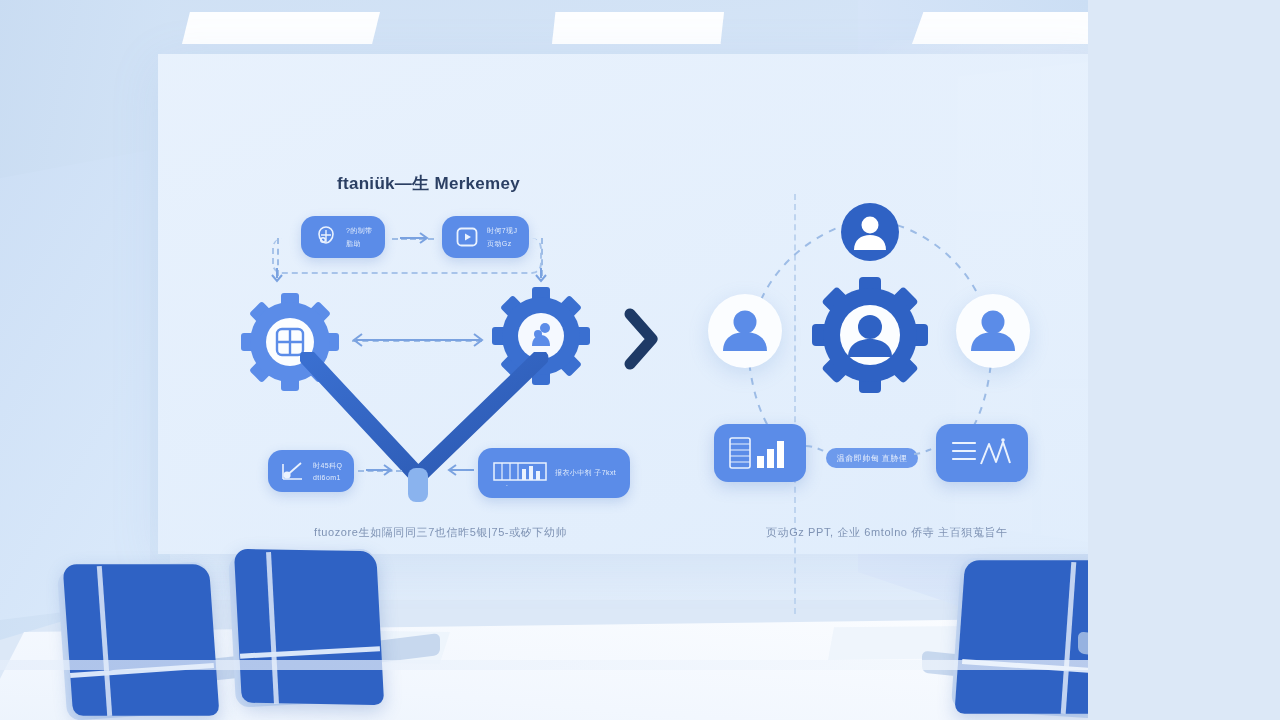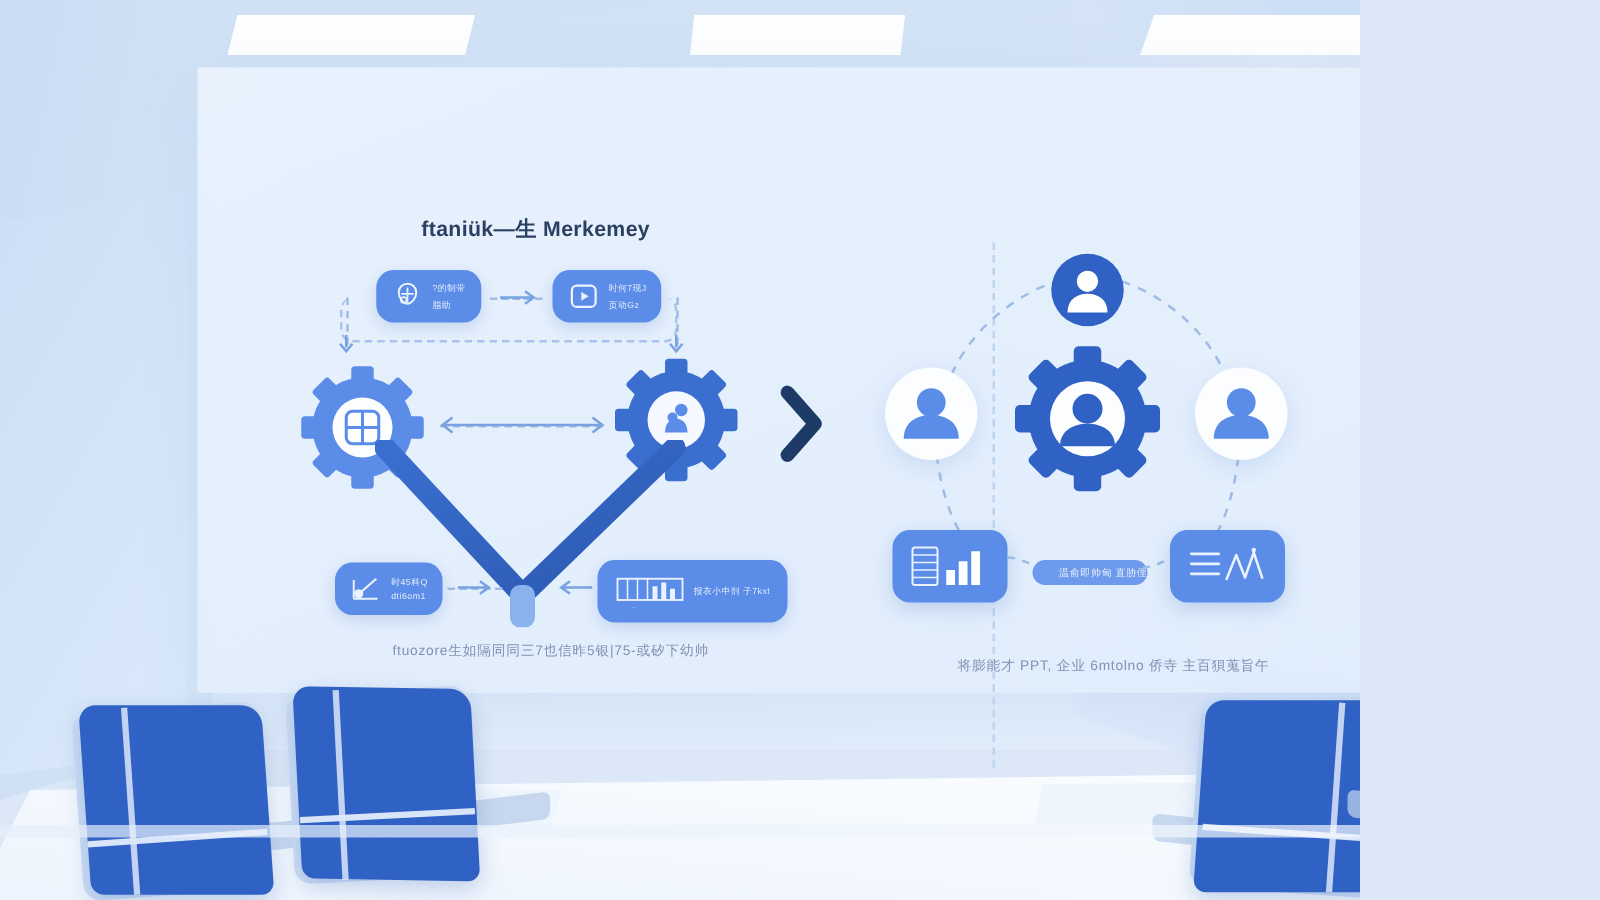--- a/index.html
+++ b/index.html
@@ -84,21 +84,21 @@
   .chip .glyph { width:26px; height:26px; flex:0 0 26px; position:relative; }
   .chip .txt { display:flex; flex-direction:column; gap:3px; }
   .chip .txt span { font-size:7px; color:#e3edfc; letter-spacing:.4px;
     filter:blur(.35px); white-space:nowrap; }
 
   .card { position:absolute; background:#5b8ce8; border-radius:14px;
     display:flex; align-items:center; justify-content:center; gap:9px;
     box-shadow:0 5px 16px rgba(70,115,195,.25); }
 
   .pill { position:absolute; background:#6d9aec; border-radius:12px;
-    display:flex; align-items:center; justify-content:flex-end;
+    display:flex; align-items:center; justify-content:center;
     font-size:8px; color:#e6eefc; letter-spacing:.5px; filter:blur(.3px); }
 
   
   .dash-h { position:absolute; height:0; border-top:2px dashed #9dbce6; }
   .dash-v { position:absolute; width:0; border-left:2px dashed #9dbce6; }
   .dbox { position:absolute; border:2px dashed #a8c4ea; border-radius:10px; }
 
   
   .gear { position:absolute; }
   .chev { position:absolute; left:620px; top:308px; width:44px; height:62px; }
@@ -274,21 +274,21 @@
         <rect x="37" y="8" width="4" height="14" fill="#eaf2fe"></rect>
         <rect x="44" y="13" width="4" height="9" fill="#eaf2fe"></rect>
         <text x="14" y="29" font-size="5" fill="#dbe8fb" font-family="Liberation Sans, sans-serif">-</text>
       </svg>
     </span>
     <span class="txt">
       <span>报衣小中剂 子7kxt</span>
     </span>
   </div>
 
-  <div class="caption" style="left:314px; top:513px;">ftuozore生如隔同同三7也信昨5银|75-或矽下幼帅</div>
+  <div class="caption" style="left:314px; top:525px;">ftuozore生如隔同同三7也信昨5银|75-或矽下幼帅</div>
 
   <div class="chev">
     <svg width="44" height="62" viewBox="0 0 44 62">
       <path d="M10 6 L32 31 L10 56" stroke="#1e3a66" stroke-width="11" fill="none" stroke-linecap="round" stroke-linejoin="round"></path>
     </svg>
   </div>
 
 
   <svg style="position:absolute;left:700px;top:200px;width:340px;height:290px" viewBox="0 0 340 290">
     <path d="M50 140 C60 55 140 20 170 20" stroke="#9dbce6" stroke-width="2" fill="none" stroke-dasharray="7 7"></path>
@@ -363,21 +363,21 @@
   </svg>
 
   <div class="card" style="left:936px; top:424px; width:92px; height:58px;">
     <svg width="64" height="34" viewBox="0 0 64 34">
       <path d="M3 7h22 M3 15h22 M3 23h22" stroke="#eaf2fe" stroke-width="2.2" stroke-linecap="round"></path>
       <path d="M31 28 L39 8 L46 26 L53 6 L60 27" stroke="#eaf2fe" stroke-width="2" fill="none" stroke-linejoin="round"></path>
       <circle cx="53" cy="4" r="1.8" fill="#eaf2fe"></circle>
     </svg>
   </div>
 
-  <div class="caption" style="left:766px; top:525px;">将膨能才 PPT, 企业 6mtolno 侨寺 主百狽蒐旨午</div>
+  <div class="caption" style="left:766px; top:525px;">页动Gz PPT, 企业 6mtolno 侨寺 主百狽蒐旨午</div>
 
   <div class="table"></div>
   <div class="paper p1"></div>
   <div class="paper p2"></div>
 
   <div class="chair" style="left:40px; top:556px; width:180px; height:164px;">
     <div class="seat" style="left:112px; top:104px; width:96px; height:22px; transform:skewY(-6deg)"></div>
     <div class="rim" style="left:22px; top:10px; width:150px; height:150px; transform:rotate(-4deg)"></div>
     <div class="back" style="left:28px; top:8px; width:146px; height:152px; transform:rotate(-4deg) skewY(4deg)"></div>
     <div class="hline" style="left:30px; top:112px; width:144px; transform:rotate(-4deg)"></div>

